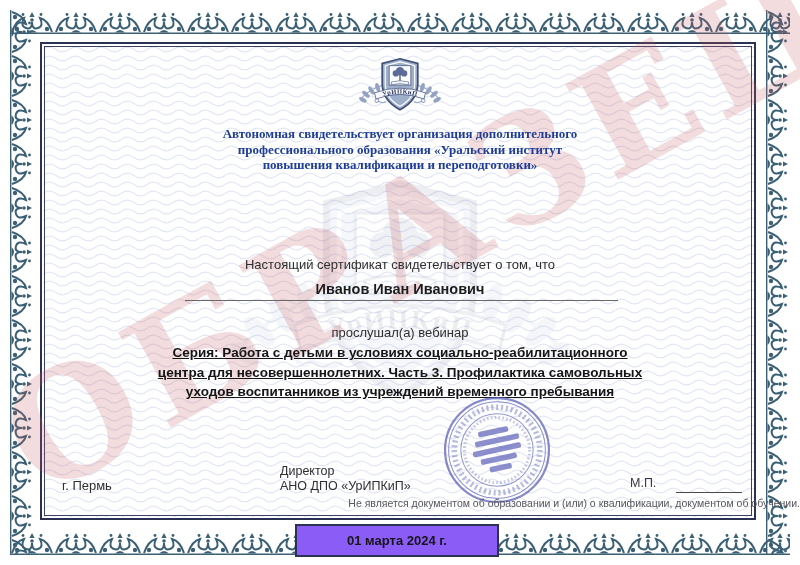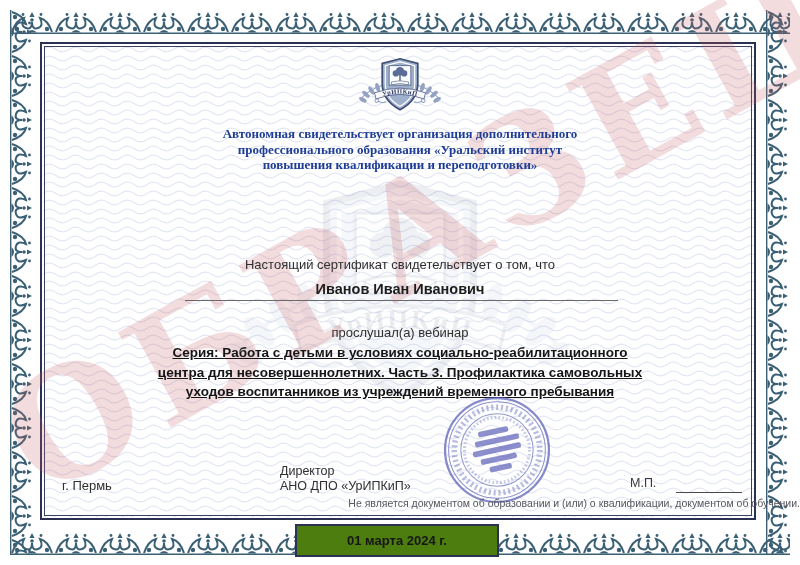--- a/index.html
+++ b/index.html
@@ -36,21 +36,21 @@
   .recipient{top:281px;width:100%;text-align:center;font-size:14.5px;font-weight:bold;color:#1d1d1d;}
   .name-rule{top:300px;left:185px;width:433px;border-top:1.5px solid #6a6a6a;height:0;}
   .action{top:325px;width:100%;text-align:center;font-size:13px;color:#2f2f2f;}
   .course{top:343px;width:100%;text-align:center;font-size:13.5px;font-weight:bold;line-height:19.5px;color:#151515;text-decoration:underline;}
   .stamp{left:441px;top:394px;z-index:5;opacity:.88;}
   .director{left:280px;top:464px;font-size:12.5px;line-height:14.5px;color:#2f2f2f;z-index:6;}
   .city{left:62px;top:478px;font-size:13px;color:#2f2f2f;z-index:6;}
   .mp{left:630px;top:476px;font-size:12.5px;color:#3a3a3a;z-index:6;}
   .sig-line{left:676px;top:492px;width:66px;border-top:1.3px solid #4a4a4a;height:0;z-index:6;}
   .disclaimer{top:497px;width:100%;text-align:right;font-size:10.5px;color:#56565e;z-index:6;}
-  .date-box{left:295px;top:524px;width:200px;height:29px;background:#4d7c0f;border:2px solid #2b3150;
+  .date-box{left:295px;top:524px;width:200px;height:29px;background:#8b5cf6;border:2px solid #2b3150;
     display:flex;align-items:center;justify-content:center;z-index:7;
     font-size:13px;font-weight:bold;color:#161616;}
 </style>
 </head>
 <body>
 
 <div class="page">
 
   <svg class="abs waves" width="711" height="472">
     <defs>

